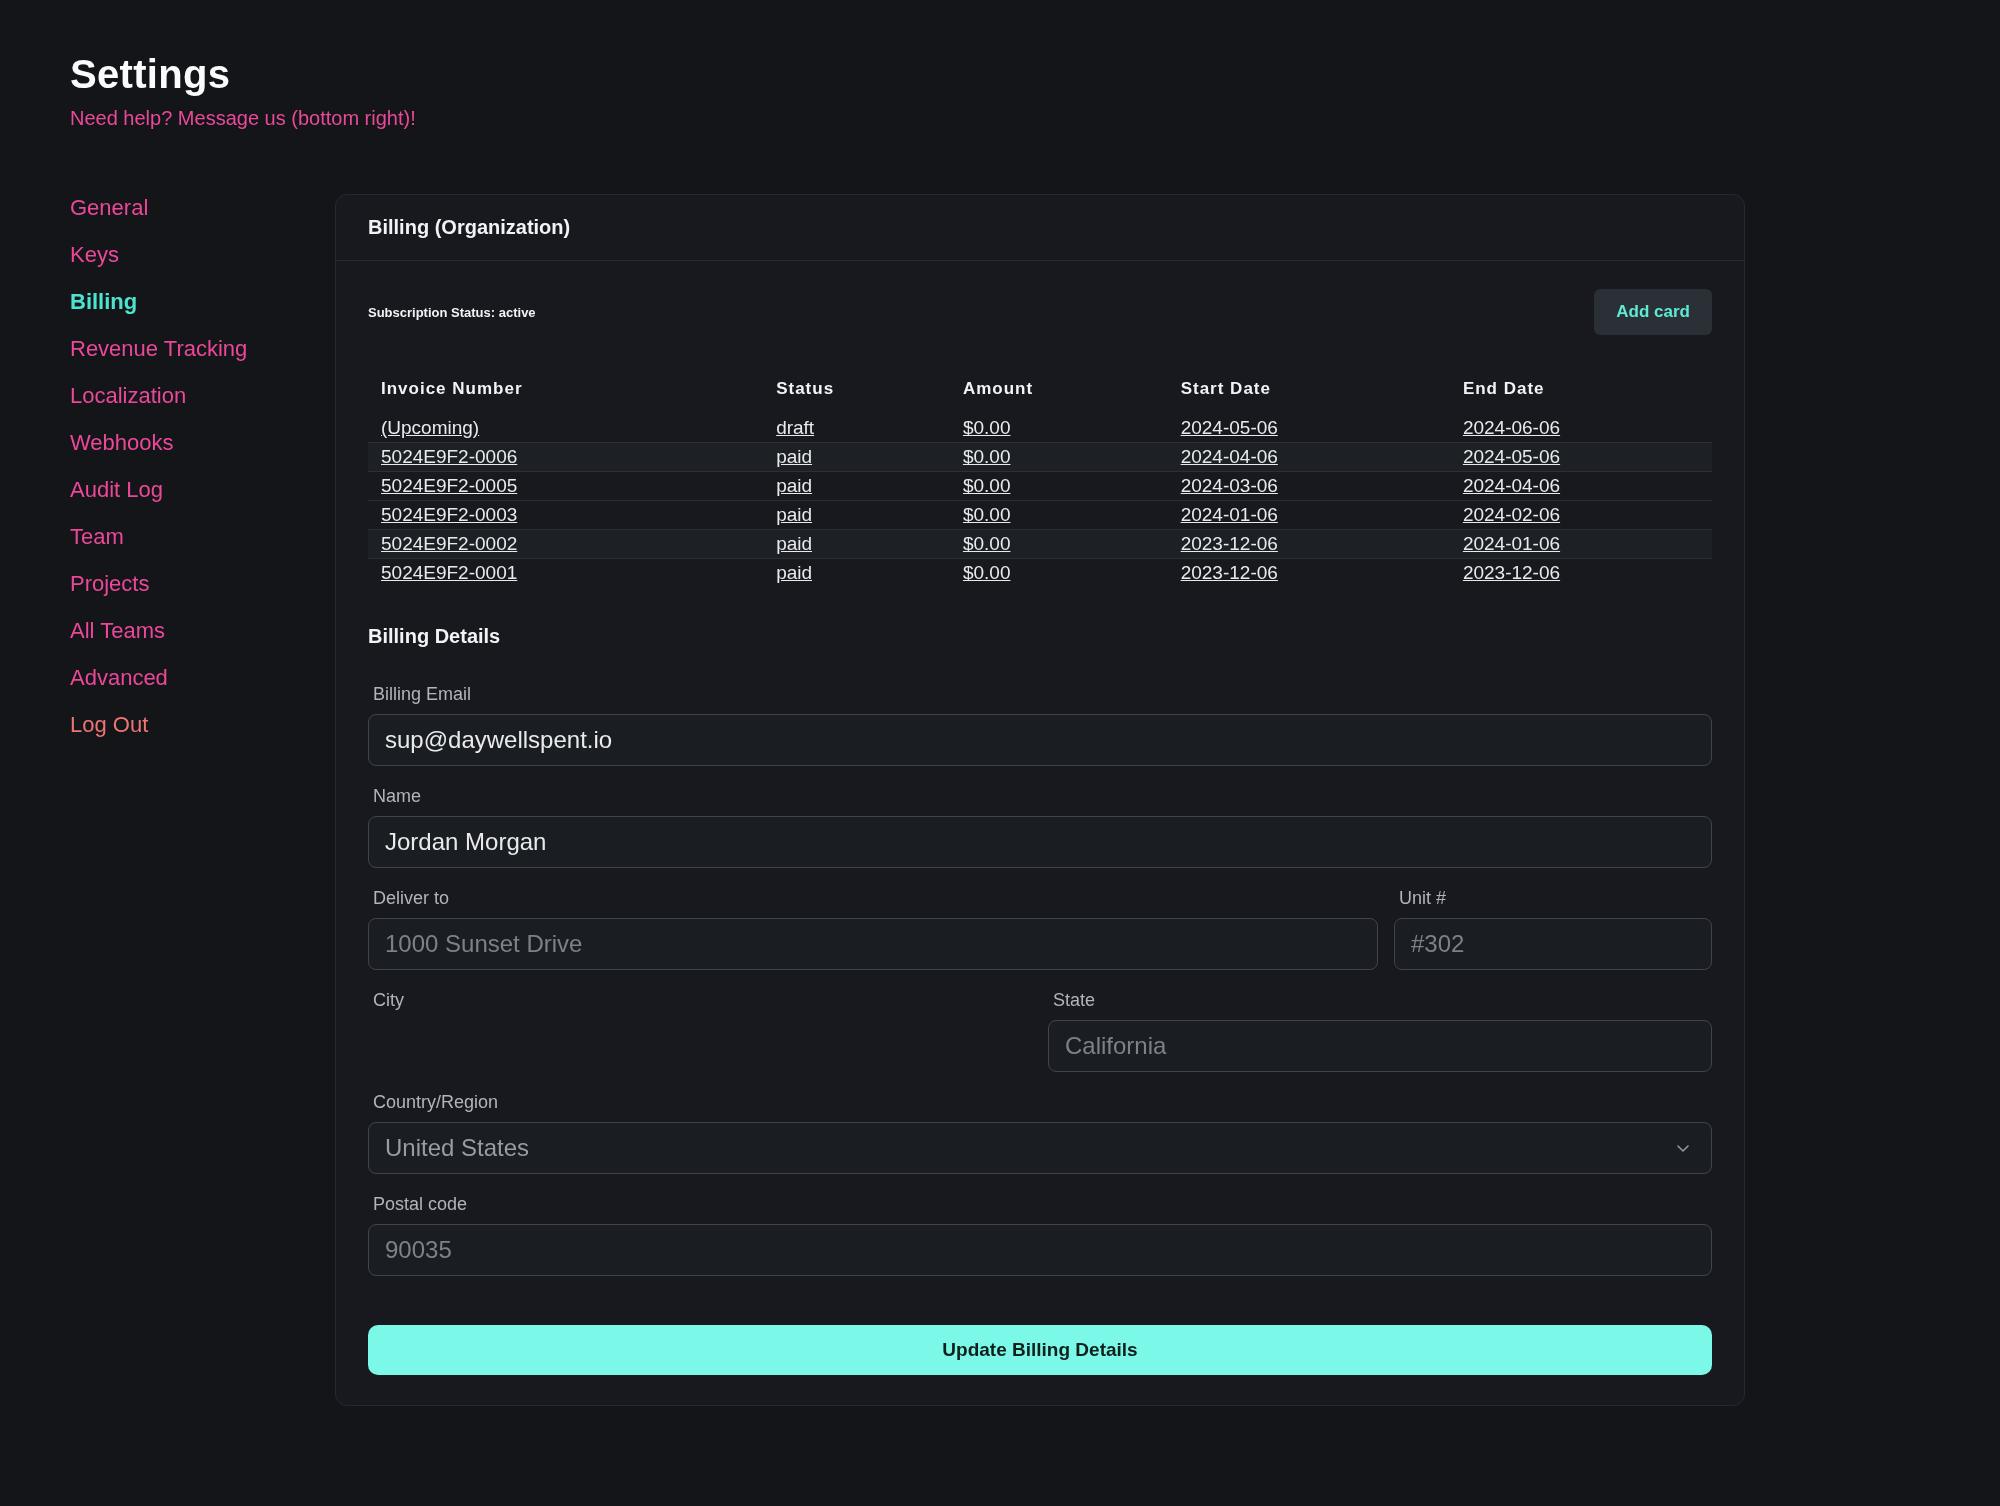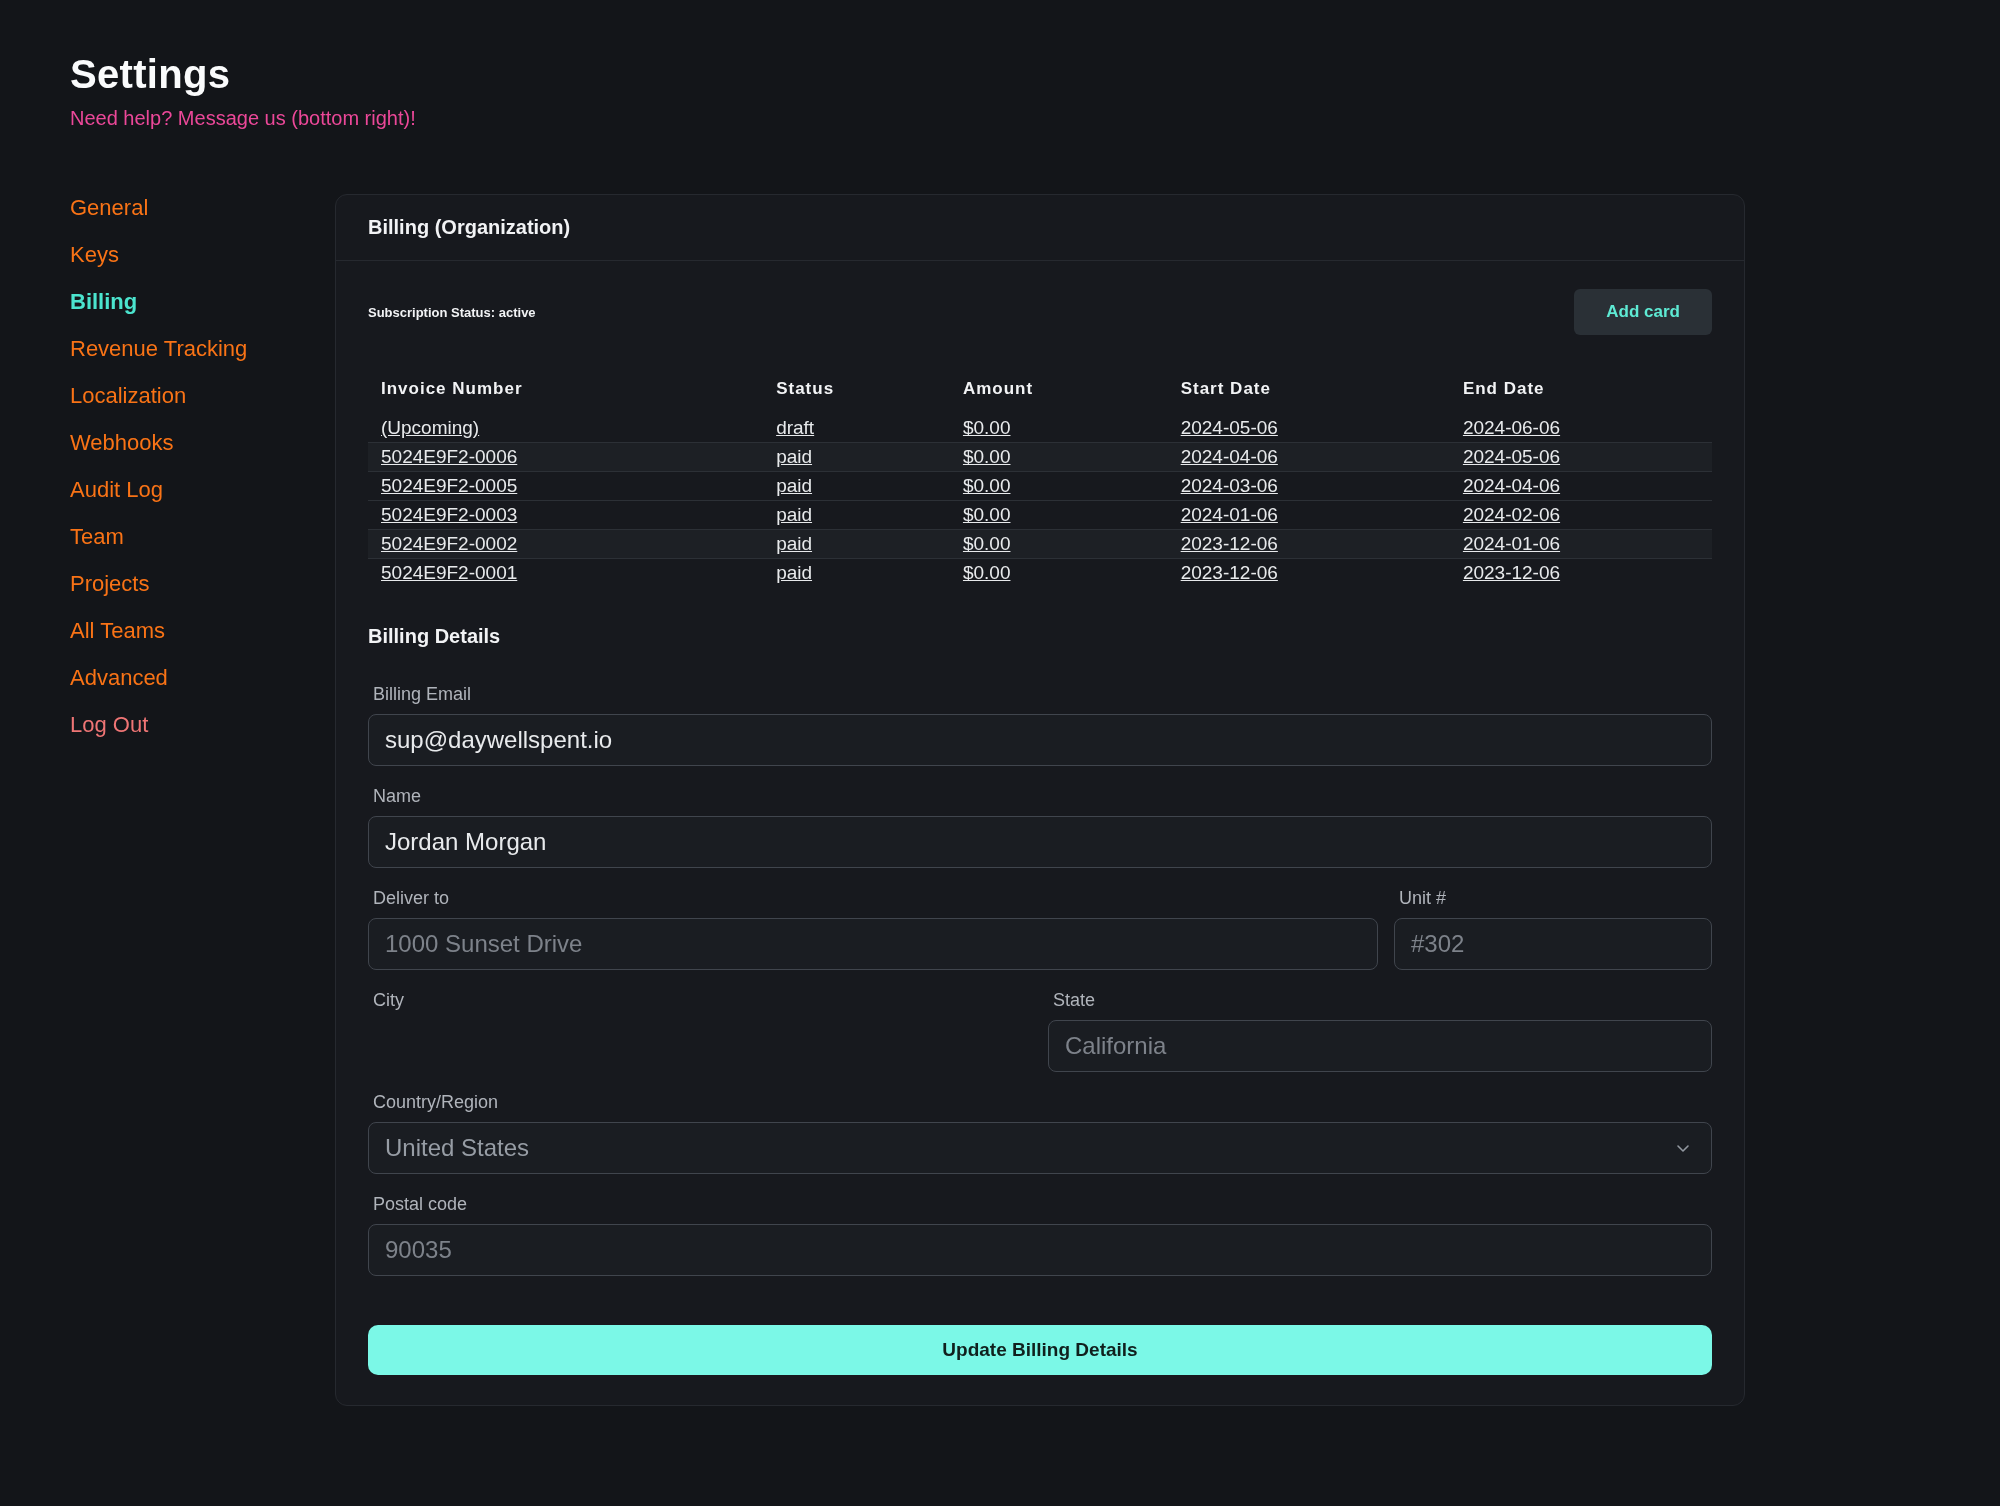--- a/index.html
+++ b/index.html
@@ -12,21 +12,21 @@
   }
   .page { padding: 52px 70px 0 70px; width: 2000px; }
   .page-title { font-size: 40px; font-weight: 700; color: #fafbfc; letter-spacing: 0.3px; }
   .page-subtitle { margin-top: 10px; font-size: 20px; color: #ec4899; }
 
   .content { display: flex; margin-top: 64px; align-items: flex-start; }
 
   
   .sidebar { width: 265px; flex: 0 0 265px; padding-top: 2px; }
   .sidebar-item {
-    font-size: 22px; color: #f97316; margin-bottom: 23px;
+    font-size: 22px; color: #ec4899; margin-bottom: 23px;
     cursor: pointer; line-height: 24px; width: fit-content;
   }
   .sidebar-item.active { color: #4be4ce; font-weight: 700; }
   .sidebar-item.danger { color: #ef7575; }
 
   
   .card {
     flex: 1; max-width: 1410px; background: #17191e;
     border: 1px solid #26292f; border-radius: 12px;
   }
@@ -34,21 +34,21 @@
     padding: 0 32px; height: 66px; display: flex; align-items: center;
     border-bottom: 1px solid #26292f;
     font-size: 20px; font-weight: 600; color: #f2f3f5;
   }
   .card-body { padding: 24px 32px 30px 32px; }
 
   .sub-row { display: flex; align-items: center; justify-content: space-between; margin-top: 4px; }
   .sub-status { font-size: 13px; font-weight: 700; color: #f2f3f5; }
   .add-card-btn {
     background: #2a3036; color: #5eead4; font-weight: 700; font-size: 17px;
-    border: none; border-radius: 6px; padding: 13px 32px; cursor: pointer;
+    border: none; border-radius: 6px; padding: 13px 22px; cursor: pointer;
     font-family: "Liberation Sans", sans-serif;
   }
 
   
   .invoice-table { width: 100%; border-collapse: collapse; margin-top: 40px; table-layout: fixed; }
   .invoice-table th {
     text-align: left; font-size: 17px; font-weight: 700; color: #f2f3f5;
     letter-spacing: 1px; padding: 4px 0 14px 13px;
   }
   .invoice-table td {

